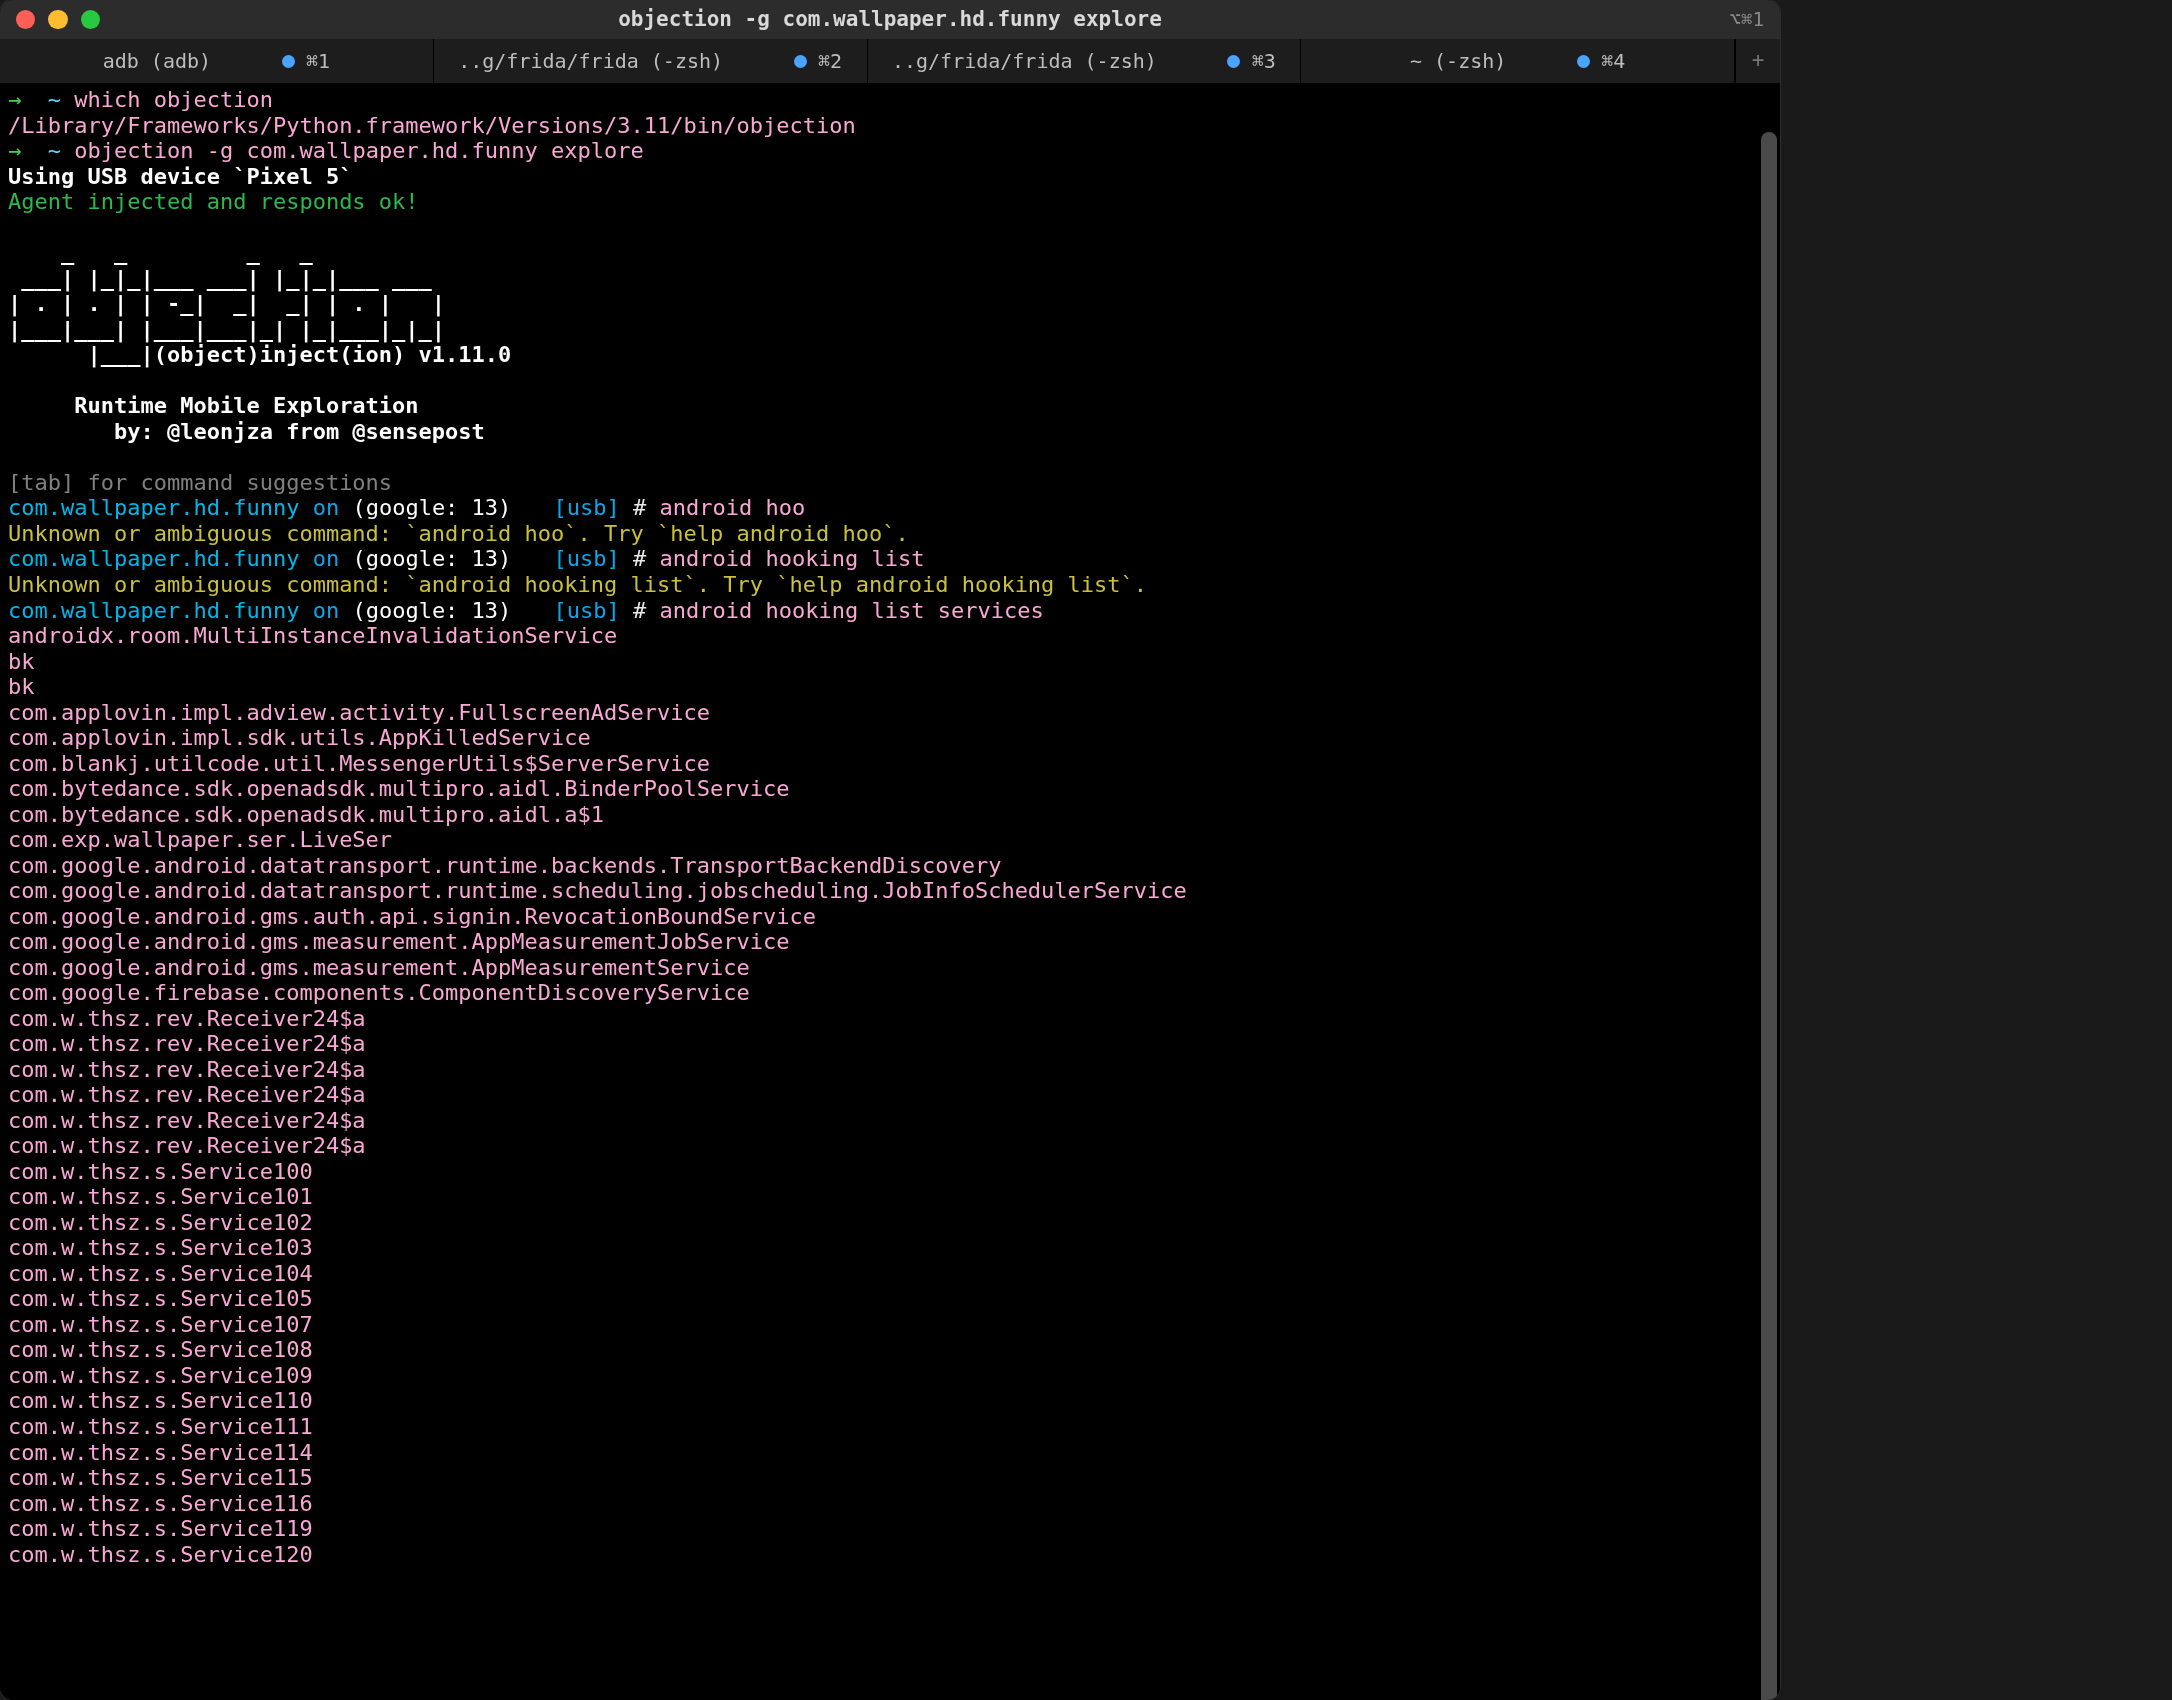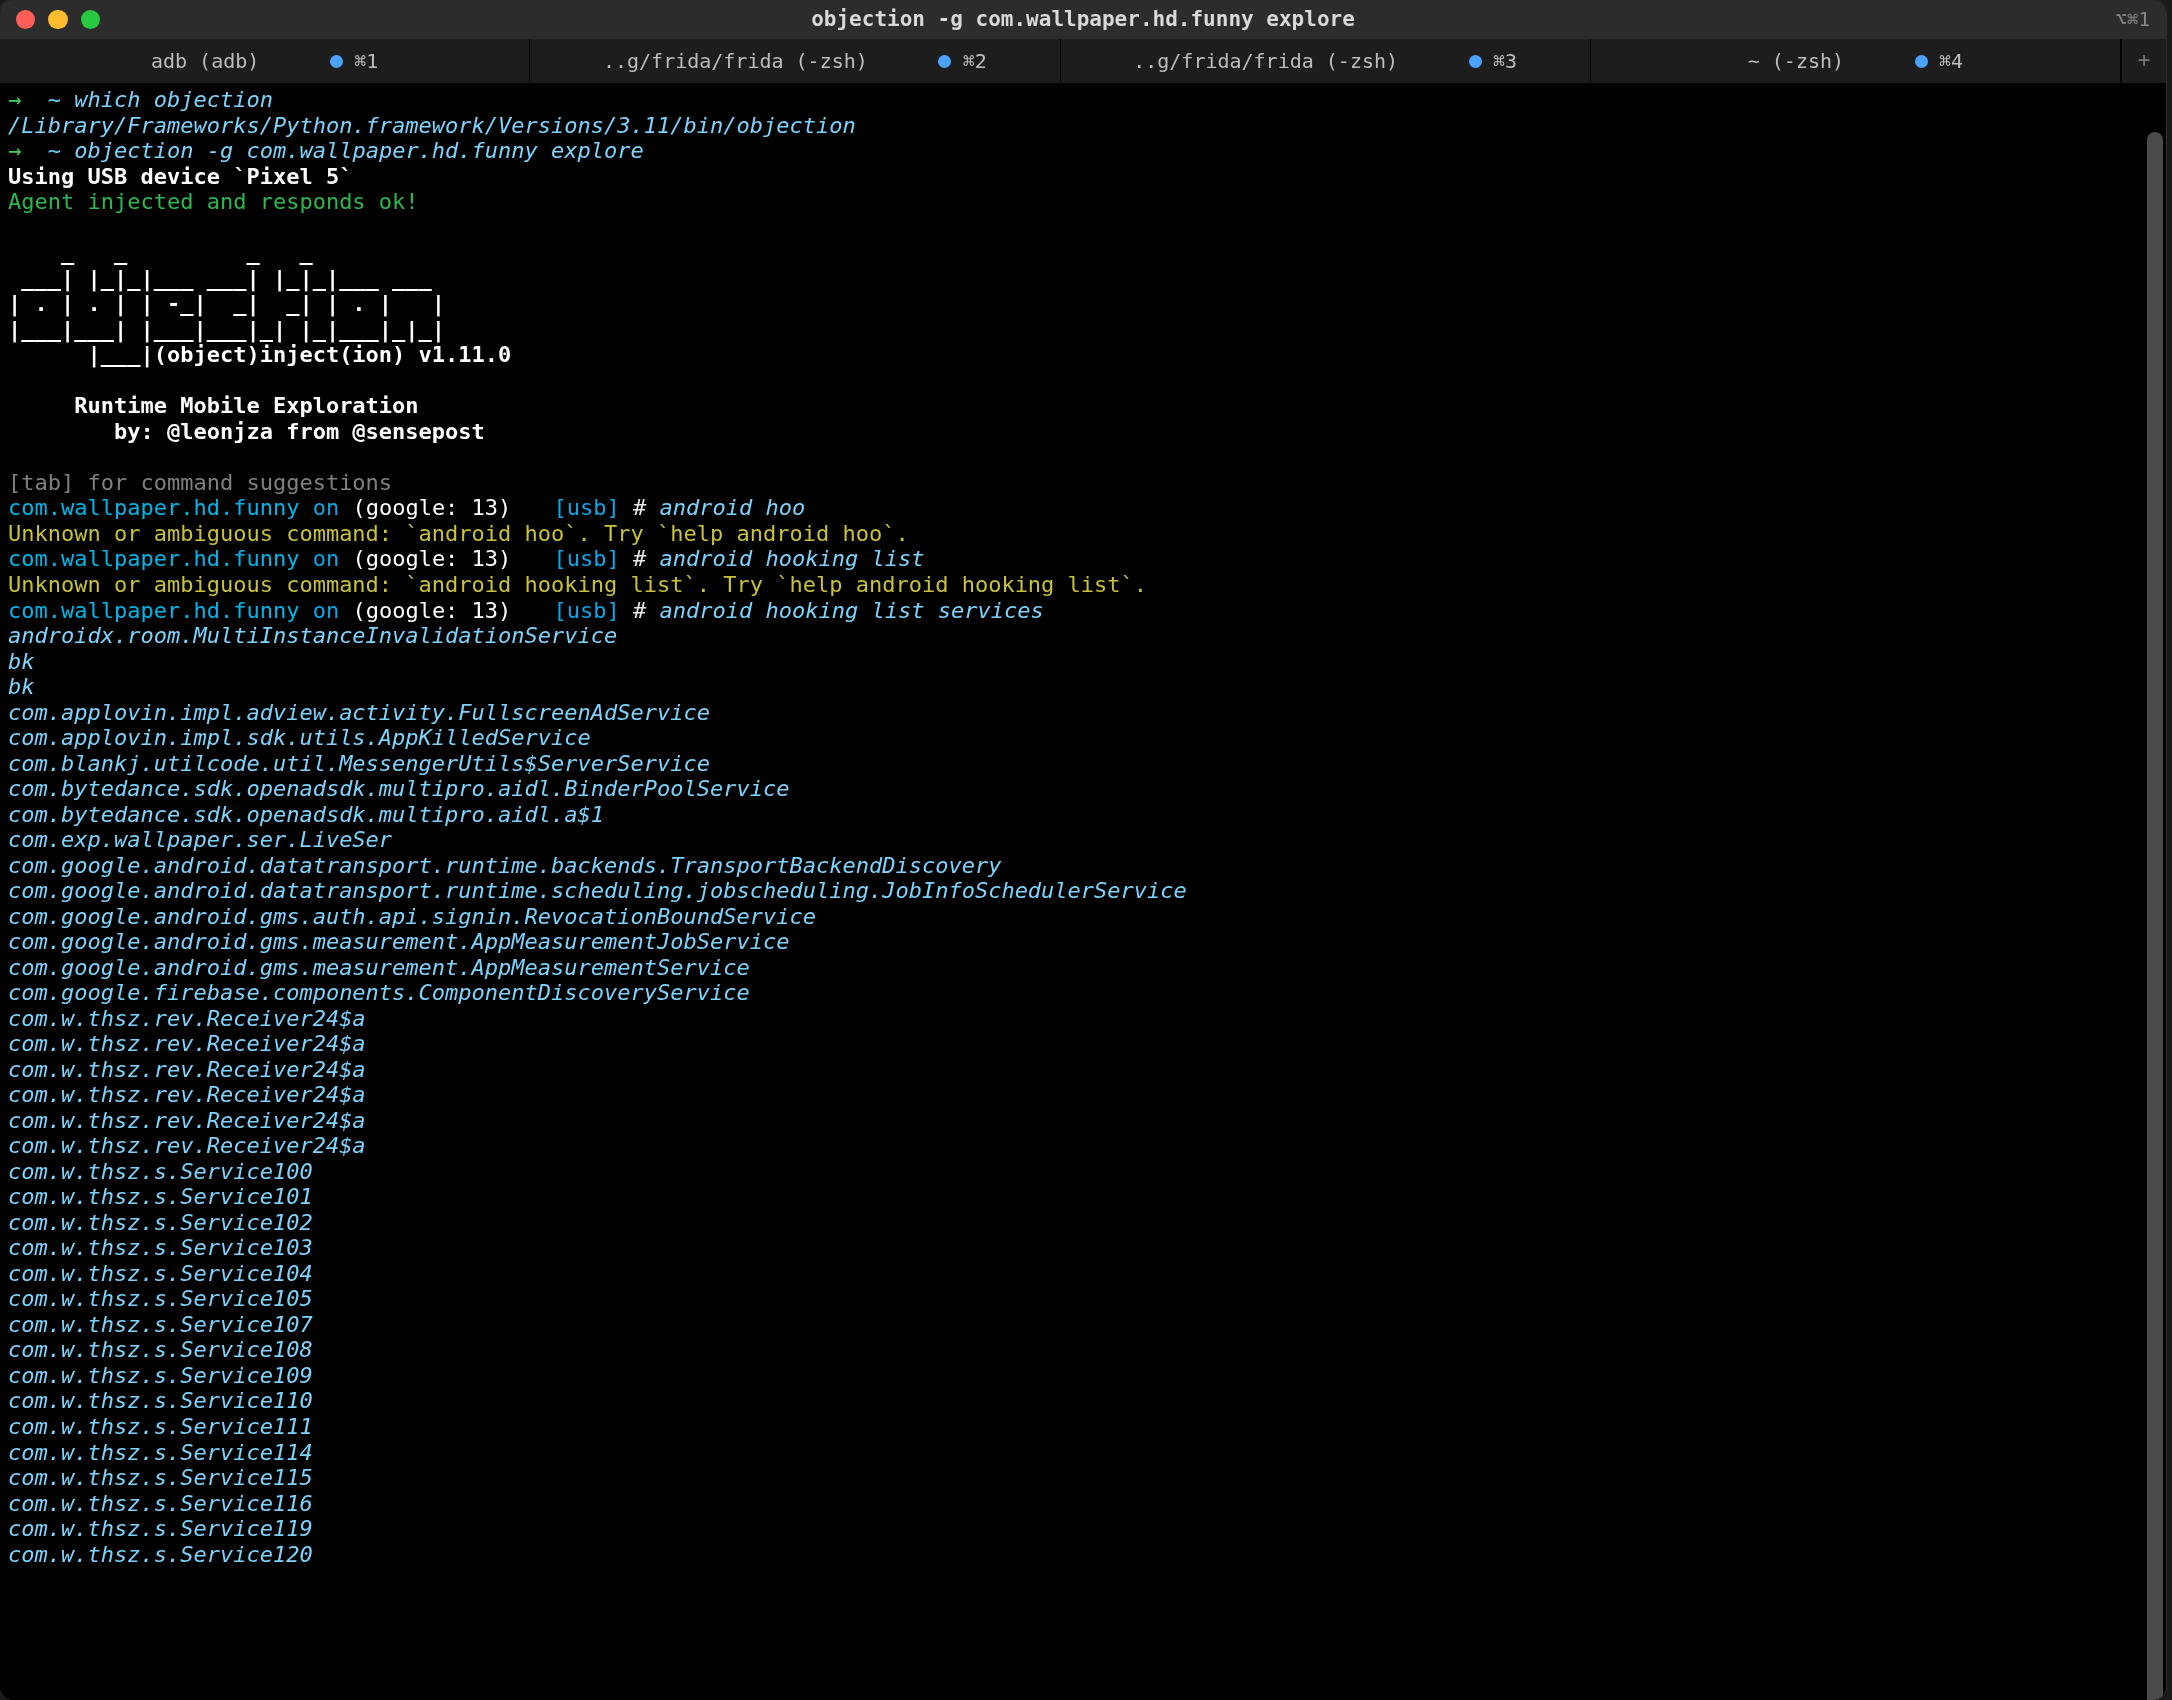--- a/index.html
+++ b/index.html
@@ -6,21 +6,21 @@
   html, body { width: 100%; height: 100%; background: #1a1a1a; }
   body {
     font-family: "Menlo", "Monaco", "Consolas", monospace;
     font-size: 21px;
     line-height: 1.22;
     color: #e8e8e8;
     overflow: hidden;
   }
 
   .window {
-    width: 2166px;
+    width: 1780px;
     height: 1700px;
     background: #000;
     border-radius: 13px;
     overflow: hidden;
     display: flex;
     flex-direction: column;
     box-shadow: 0 0 0 0.8px #333;
   }
 
   .titlebar {
@@ -110,21 +110,21 @@
   }
   .terminal pre {
     font-family: inherit;
     font-size: 22px;
     line-height: 1.16;
     white-space: pre;
   }
 
   .c-arrow  { color: #3fd35a; }
   .c-tilde  { color: #5fd7ff; }
-  .c-white  { color: #7dd3fc; font-style: italic; }
+  .c-white  { color: #f9a8d4; }
   .c-bold   { color: #ffffff; font-weight: 700; }
   .c-green  { color: #2db84d; }
   .c-gray   { color: #808080; }
   .c-cyan   { color: #00b7eb; }
   .c-on     { color: #0ea5e9; }
   .c-gparen { color: #ffffff; }
   .c-usb    { color: #0ea5e9; margin-left: 29px; }
   .c-hash   { color: #e8e8e8; }
   .c-yell   { color: #c9c13a; }
 

